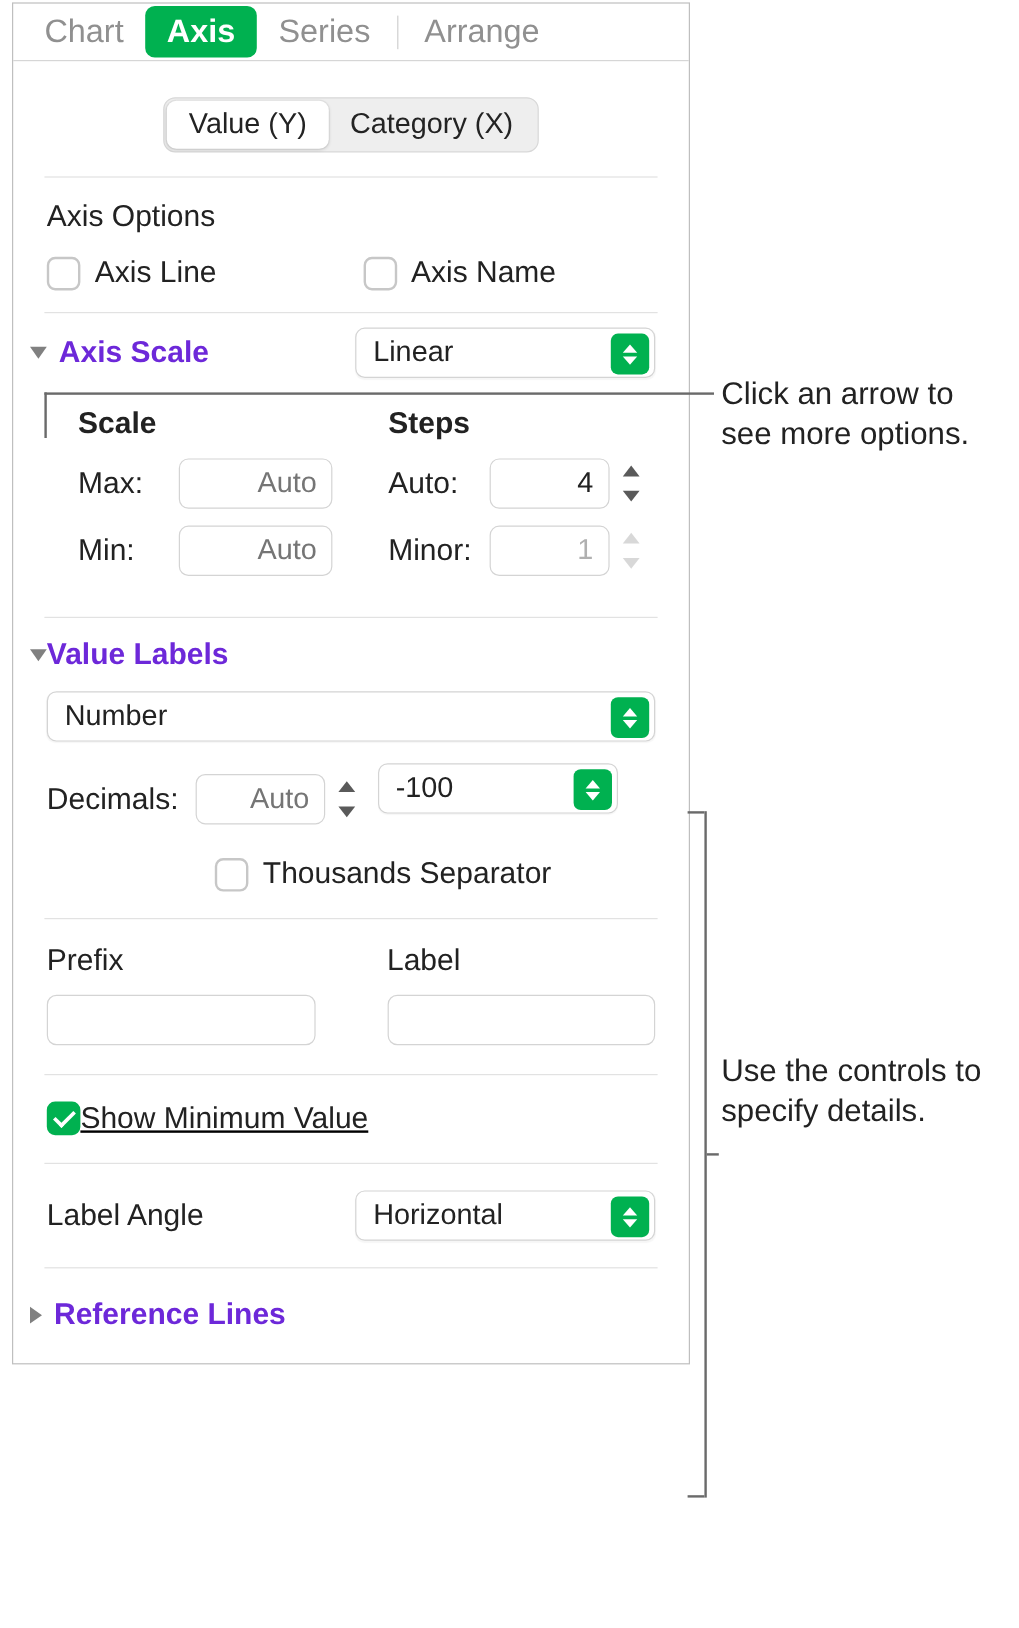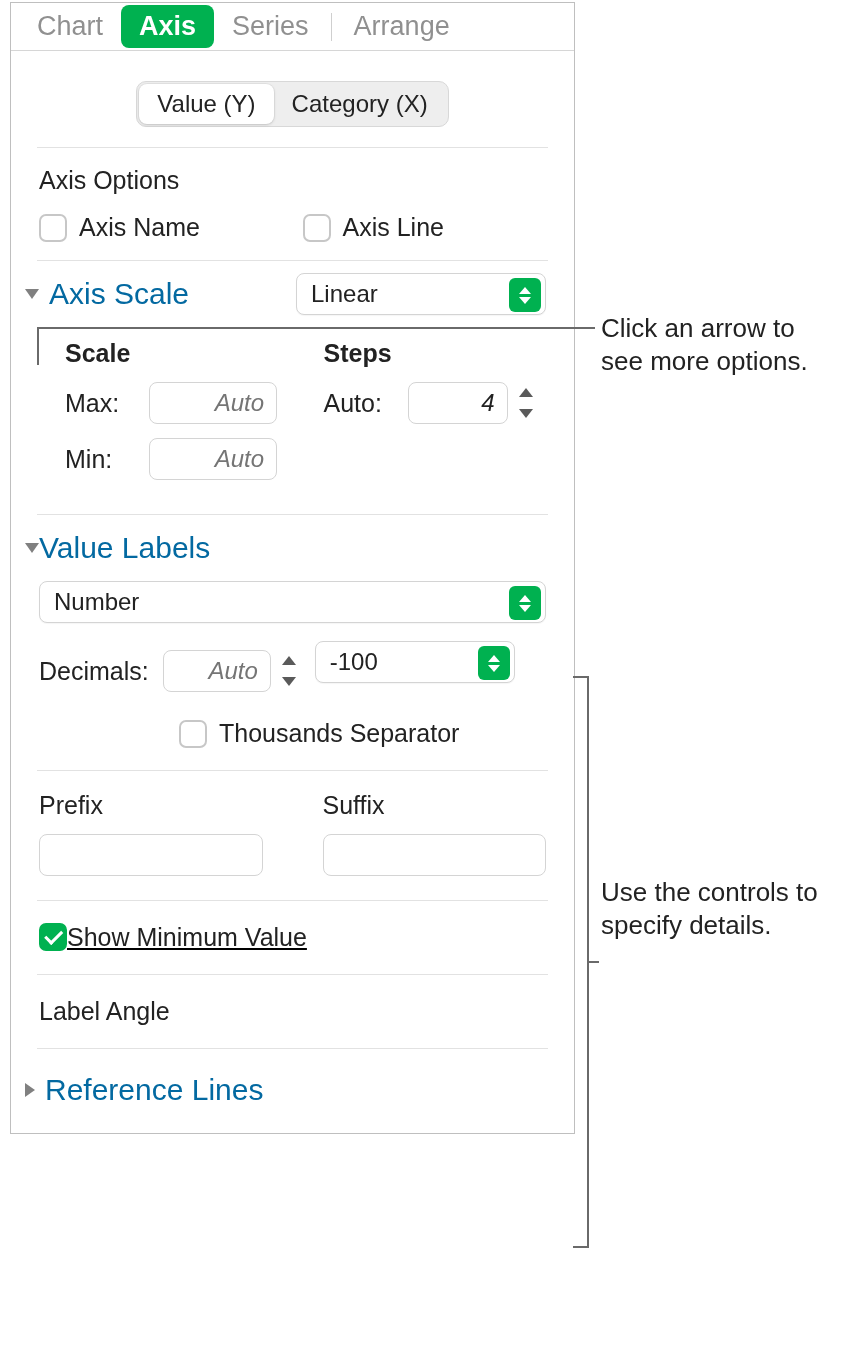--- a/index.html
+++ b/index.html
@@ -131,23 +131,23 @@
       border-left: 7px solid transparent;
       border-right: 7px solid transparent;
       border-top: 10px solid #808080;
     }
     .caret-right {
       border-top: 7px solid transparent;
       border-bottom: 7px solid transparent;
       border-left: 10px solid #808080;
     }
     .disclosure-title {
-      font-size: 30px;
-      font-weight: 400;
-      color: #0369a1;
+      font-size: 25px;
+      font-weight: 700;
+      color: #6d28d9;
     }
     .popup {
       position: relative;
       height: 42px;
       border: 1px solid #d4d4d4;
       border-radius: 8px;
       background: #fff;
       display: flex;
       align-items: center;
       padding: 0 40px 0 14px;
@@ -218,21 +218,20 @@
     .text-input {
       height: 42px;
       border: 1px solid #d4d4d4;
       border-radius: 8px;
       background: #fff;
       font-size: 24px;
       text-align: right;
       padding: 0 12px;
       width: 128px;
       color: #222;
-      font-style: italic;
     }
     .text-input.placeholder { color: #b0b0b0; }
     .stepper-wrap {
       display: flex;
       align-items: center;
       gap: 6px;
     }
     .stepper {
       width: 24px;
       height: 42px;
@@ -369,25 +368,25 @@
     </div>
   </div>
 
   <div class="hr"></div>
 
   <div class="section">
     <div class="section-title">Axis Options</div>
     <div class="row2">
       <div class="cbox-item">
         <div class="checkbox"></div>
-        <div class="cbox-label">Axis Name</div>
+        <div class="cbox-label">Axis Line</div>
       </div>
       <div class="cbox-item">
         <div class="checkbox"></div>
-        <div class="cbox-label">Axis Line</div>
+        <div class="cbox-label">Axis Name</div>
       </div>
     </div>
   </div>
 
   <div class="hr"></div>
 
   <div class="axis-scale-row">
     <div class="disclosure-caret caret-down"></div>
     <div class="disclosure-title">Axis Scale</div>
     <div class="popup">
@@ -417,20 +416,34 @@
           <div class="stepper">
             <div class="stepper-btn">
                 <div class="stepper-up"></div>
               </div>
             <div class="stepper-btn">
                 <div class="stepper-down"></div>
               </div>
           </div>
         </div>
       </div>
+      <div class="field-row">
+        <div class="field-label">Minor:</div>
+        <div class="stepper-wrap">
+          <input class="text-input" style="width: 100px; color: rgb(176, 176, 176);" value="1">
+          <div class="stepper">
+            <div class="stepper-btn disabled">
+                <div class="stepper-up"></div>
+              </div>
+            <div class="stepper-btn disabled">
+                <div class="stepper-down"></div>
+              </div>
+          </div>
+        </div>
+      </div>
     </div>
   </div>
 
   <div class="hr"></div>
 
   <div class="disclosure-row">
     <div class="disclosure-caret caret-down"></div>
     <div class="disclosure-title">Value Labels</div>
   </div>
 
@@ -466,36 +479,40 @@
   </div>
 
   <div class="hr"></div>
 
   <div class="prefix-suffix">
     <div class="ps-col">
       <div class="ps-title">Prefix</div>
       <input class="plain-input" style="">
     </div>
     <div class="ps-col">
-      <div class="ps-title">Suffix</div>
+      <div class="ps-title">Label</div>
       <input class="plain-input" style="">
     </div>
   </div>
 
   <div class="hr"></div>
 
   <div class="show-min">
     <div class="checkbox checked"></div>
     <div class="cbox-label">Show Minimum Value</div>
   </div>
 
   <div class="hr"></div>
 
   <div class="label-angle">
     <div class="cbox-label">Label Angle</div>
+    <div class="popup">
+      <span>Horizontal</span>
+      <div class="popup-chev"></div>
+    </div>
   </div>
 
   <div class="hr"></div>
 
   <div class="ref-lines">
     <div class="disclosure-caret caret-right"></div>
     <div class="disclosure-title">Reference Lines</div>
   </div>
 
 </div>

